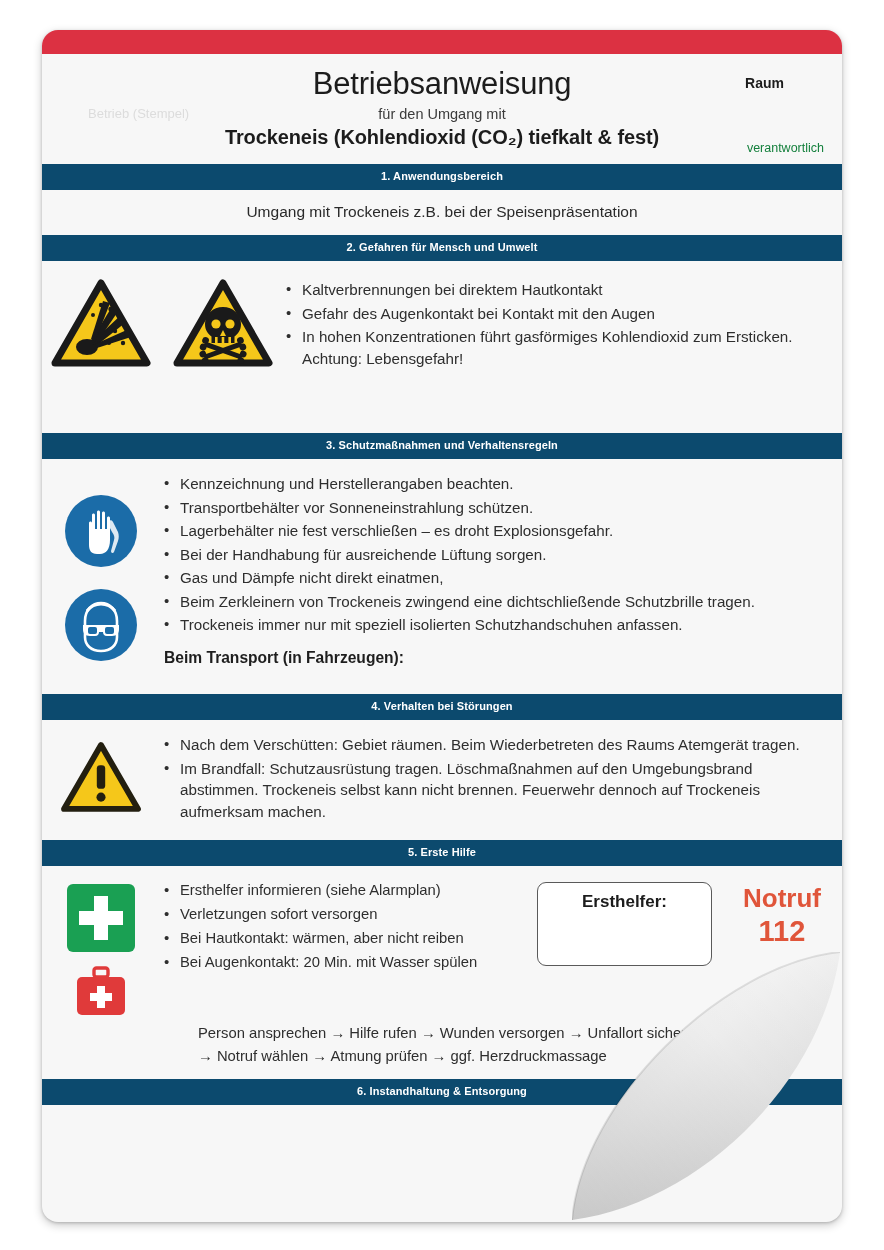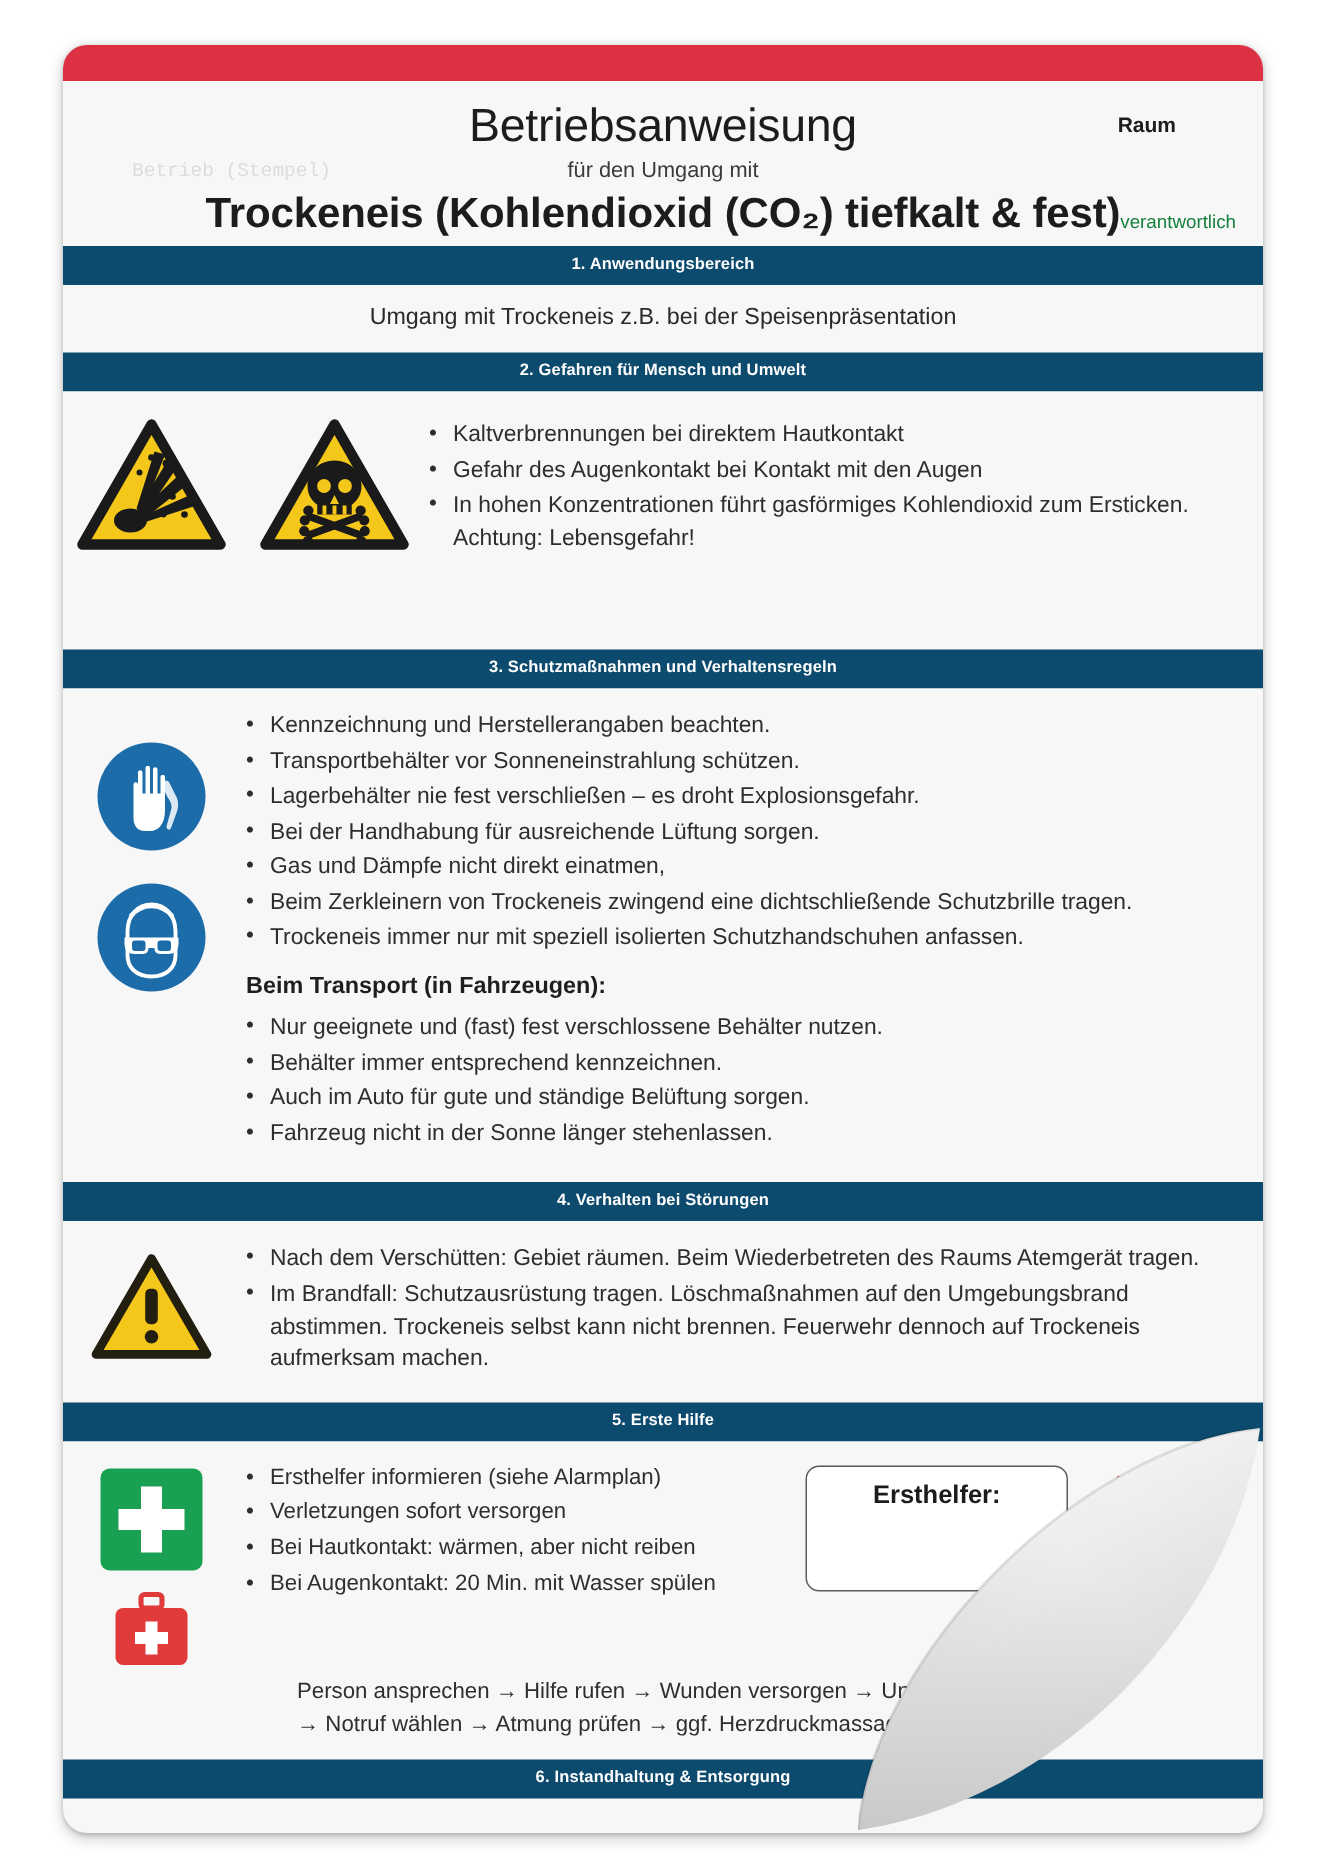--- a/index.html
+++ b/index.html
@@ -60,42 +60,41 @@
     position: relative;
     height: 110px;
     background: #f7f7f7;
   }
   #stamp {
     position: absolute;
     left: 46px;
     top: 52px;
     font-size: 13px;
     color: #dcdcdc;
-    font-family: Liberation Mono, monospace;
   }
   #title-block {
     position: absolute;
     left: 0; right: 0; top: 0;
     text-align: center;
     padding-top: 14px;
   }
   #main-title {
     font-size: 31px;
     font-weight: normal;
     color: #1c1c1c;
     line-height: 1.05;
     letter-spacing: -0.2px;
   }
   #sub-title {
     font-size: 14.5px;
     color: #3b3b3b;
     margin-top: 5px;
   }
   #substance-title {
-    font-size: 28px;
+    font-size: 20px;
     font-weight: bold;
     color: #1c1c1c;
     margin-top: 4px;
     letter-spacing: -0.1px;
   }
   #room-label {
     position: absolute;
     right: 58px;
     top: 21px;
     font-size: 14px;
@@ -398,26 +397,20 @@
         <ul class="blist">
           <li>Kennzeichnung und Herstellerangaben beachten.</li>
           <li>Transportbehälter vor Sonneneinstrahlung schützen.</li>
           <li>Lagerbehälter nie fest verschließen – es droht Explosionsgefahr.</li>
           <li>Bei der Handhabung für ausreichende Lüftung sorgen.</li>
           <li>Gas und Dämpfe nicht direkt einatmen,</li>
           <li>Beim Zerkleinern von Trockeneis zwingend eine dichtschließende Schutzbrille tragen.</li>
           <li>Trockeneis immer nur mit speziell isolierten Schutzhandschuhen anfassen.</li>
         </ul>
         <div class="subhead">Beim Transport (in Fahrzeugen):</div>
-        <ul class="blist">
-          <li>Nur geeignete und (fast) fest verschlossene Behälter nutzen.</li>
-          <li>Behälter immer entsprechend kennzeichnen.</li>
-          <li>Auch im Auto für gute und ständige Belüftung sorgen.</li>
-          <li>Fahrzeug nicht in der Sonne länger stehenlassen.</li>
-        </ul>
       </div>
     </div>
   </div>
 
   <div class="bar">4. Verhalten bei Störungen</div>
   <div class="panel">
     <div id="sec4-body">
       <div id="sec4-icons">
 
         <svg width="84" height="74" viewBox="0 0 100 88">

